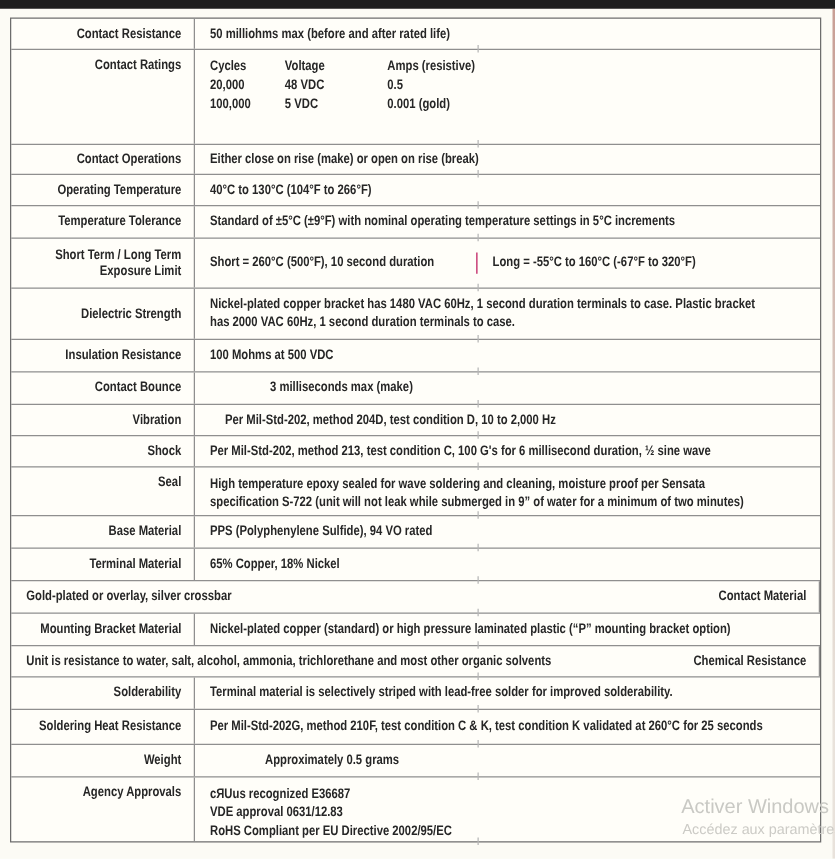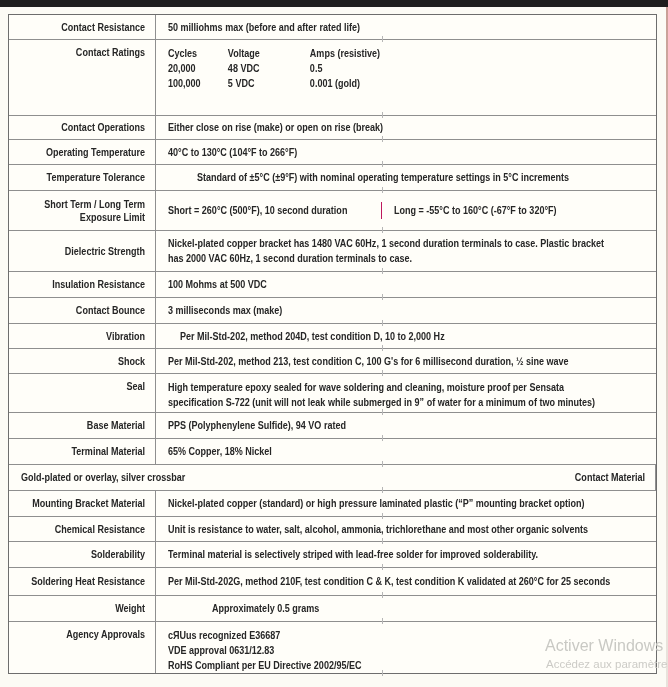--- a/index.html
+++ b/index.html
@@ -123,21 +123,21 @@
     </div>
     <div class="row" style="height: 25px;">
       <div class="cell label">
         <div class="tx">Operating Temperature</div>
       </div>
       <div class="cell value">
         <div class="tx"><span class="nw">40°C to 130°C (104°F to 266°F)</span></div>
       </div>
       <span class="tick"></span>
     </div>
-    <div class="row" style="height: 26px; gap: 29px;">
+    <div class="row" style="height: 26px;">
       <div class="cell label">
         <div class="tx">Temperature Tolerance</div>
       </div>
       <div class="cell value">
         <div class="tx"><span class="nw">Standard of ±5°C (±9°F) with nominal operating temperature settings in 5°C increments</span></div>
       </div>
       <span class="tick"></span>
     </div>
     <div class="row" style="height: 40px;">
       <div class="cell label">
@@ -167,21 +167,21 @@
     </div>
     <div class="row" style="height: 26px;">
       <div class="cell label">
         <div class="tx">Insulation Resistance</div>
       </div>
       <div class="cell value">
         <div class="tx"><span class="nw">100 Mohms at 500 VDC</span></div>
       </div>
       <span class="tick"></span>
     </div>
-    <div class="row" style="height: 26px;">
+    <div class="row" style="height: 26px; gap: 48px;">
       <div class="cell label">
         <div class="tx">Contact Bounce</div>
       </div>
       <div class="cell value">
         <div class="tx"><span class="nw">3 milliseconds max (make)</span></div>
       </div>
       <span class="tick"></span>
     </div>
     <div class="row" style="height: 25px; gap: 12px;">
       <div class="cell label">
@@ -243,25 +243,25 @@
     <div class="row" style="height: 26px;">
       <div class="cell label">
         <div class="tx">Mounting Bracket Material</div>
       </div>
       <div class="cell value">
         <div class="tx"><span class="nw">Nickel-plated copper (standard) or high pressure laminated plastic (“P” mounting bracket option)</span></div>
       </div>
       <span class="tick"></span>
     </div>
     <div class="row" style="height: 25px;">
+      <div class="cell value">
+        <div class="tx"><span class="nw">Unit is resistance to water, salt, alcohol, ammonia, trichlorethane and most other organic solvents</span></div>
+      </div>
       <div class="cell label">
         <div class="tx">Chemical Resistance</div>
-      </div>
-      <div class="cell value">
-        <div class="tx"><span class="nw">Unit is resistance to water, salt, alcohol, ammonia, trichlorethane and most other organic solvents</span></div>
       </div>
       <span class="tick"></span>
     </div>
     <div class="row" style="height: 26px;">
       <div class="cell label">
         <div class="tx">Solderability</div>
       </div>
       <div class="cell value">
         <div class="tx"><span class="nw">Terminal material is selectively striped with lead-free solder for improved solderability.</span></div>
       </div>

